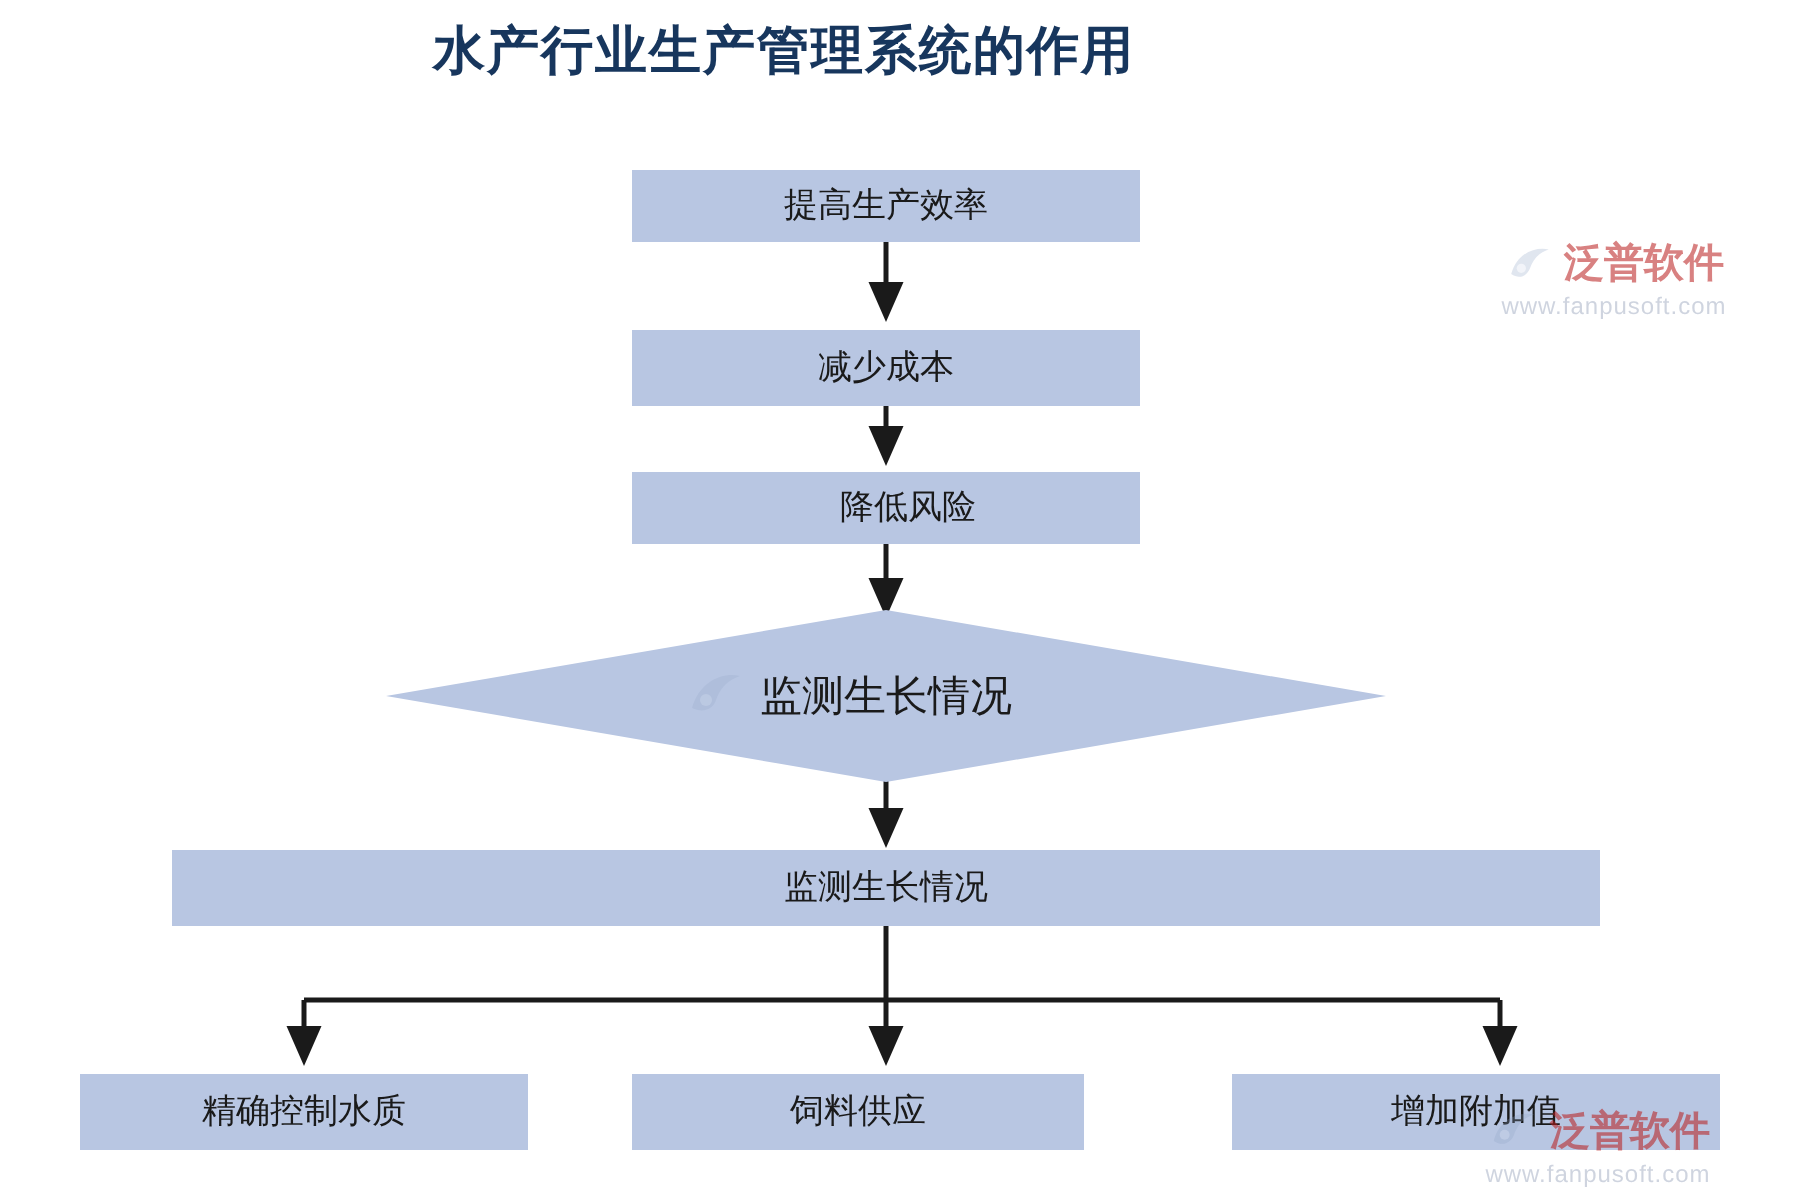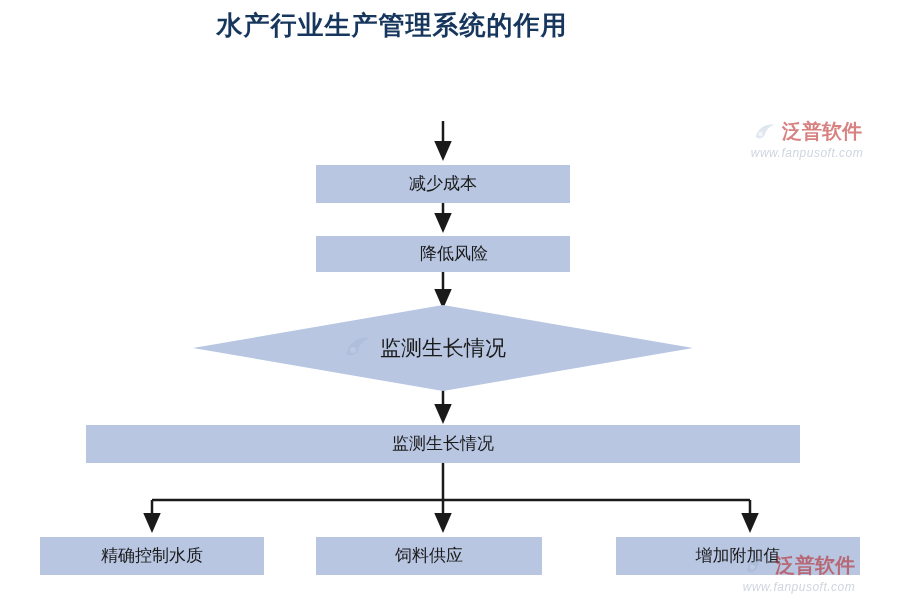--- a/index.html
+++ b/index.html
@@ -95,21 +95,20 @@
   .wm-text {
     font-size: 20px;
     font-weight: bold;
     color: #b91c1c;
   }
   .wm-url {
     font-size: 12px;
     color: #a8b2c6;
     letter-spacing: 0.5px;
     margin-top: 1px;
-    font-style: italic;
   }
   .wm-mark {
     opacity: 0.5;
   }
   .center-wm {
     position: absolute;
     left: 340px;
     top: 330px;
     opacity: 0.35;
     pointer-events: none;
@@ -137,20 +136,23 @@
 
     <line x1="443" y1="390" x2="443" y2="419" stroke="#1a1a1a" stroke-width="2.5" marker-end="url(#arrow)"></line>
 
     <line x1="443" y1="463" x2="443" y2="500" stroke="#1a1a1a" stroke-width="2.5"></line>
     <line x1="152" y1="500" x2="750" y2="500" stroke="#1a1a1a" stroke-width="2.5"></line>
     <line x1="152" y1="500" x2="152" y2="528" stroke="#1a1a1a" stroke-width="2.5" marker-end="url(#arrow)"></line>
     <line x1="443" y1="500" x2="443" y2="528" stroke="#1a1a1a" stroke-width="2.5" marker-end="url(#arrow)"></line>
     <line x1="750" y1="500" x2="750" y2="528" stroke="#1a1a1a" stroke-width="2.5" marker-end="url(#arrow)"></line>
   </svg>
 
+  <div class="node" style="left:316px; top:85px; width:254px; height:36px;">
+    <span>提高生产效率</span>
+  </div>
 
   <div class="node" style="left:316px; top:165px; width:254px; height:38px;">
     <span>减少成本</span>
   </div>
 
   <div class="node" style="left:316px; top:236px; width:254px; height:36px;padding-left:22px;">
     <span>降低风险</span>
   </div>
 
   <div class="diamond-wrap" style="left:193px; top:305px; width:500px; height:86px;">

